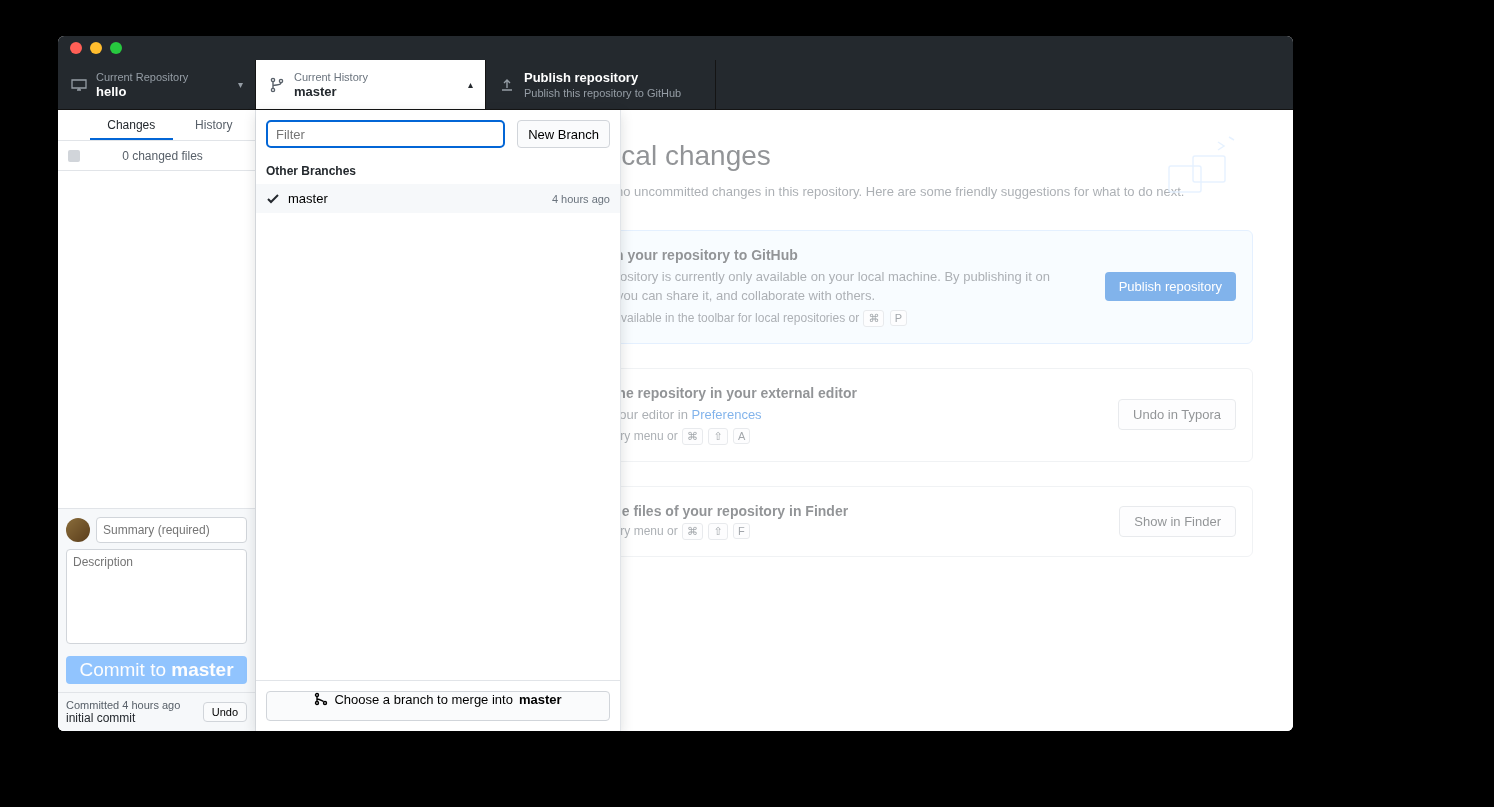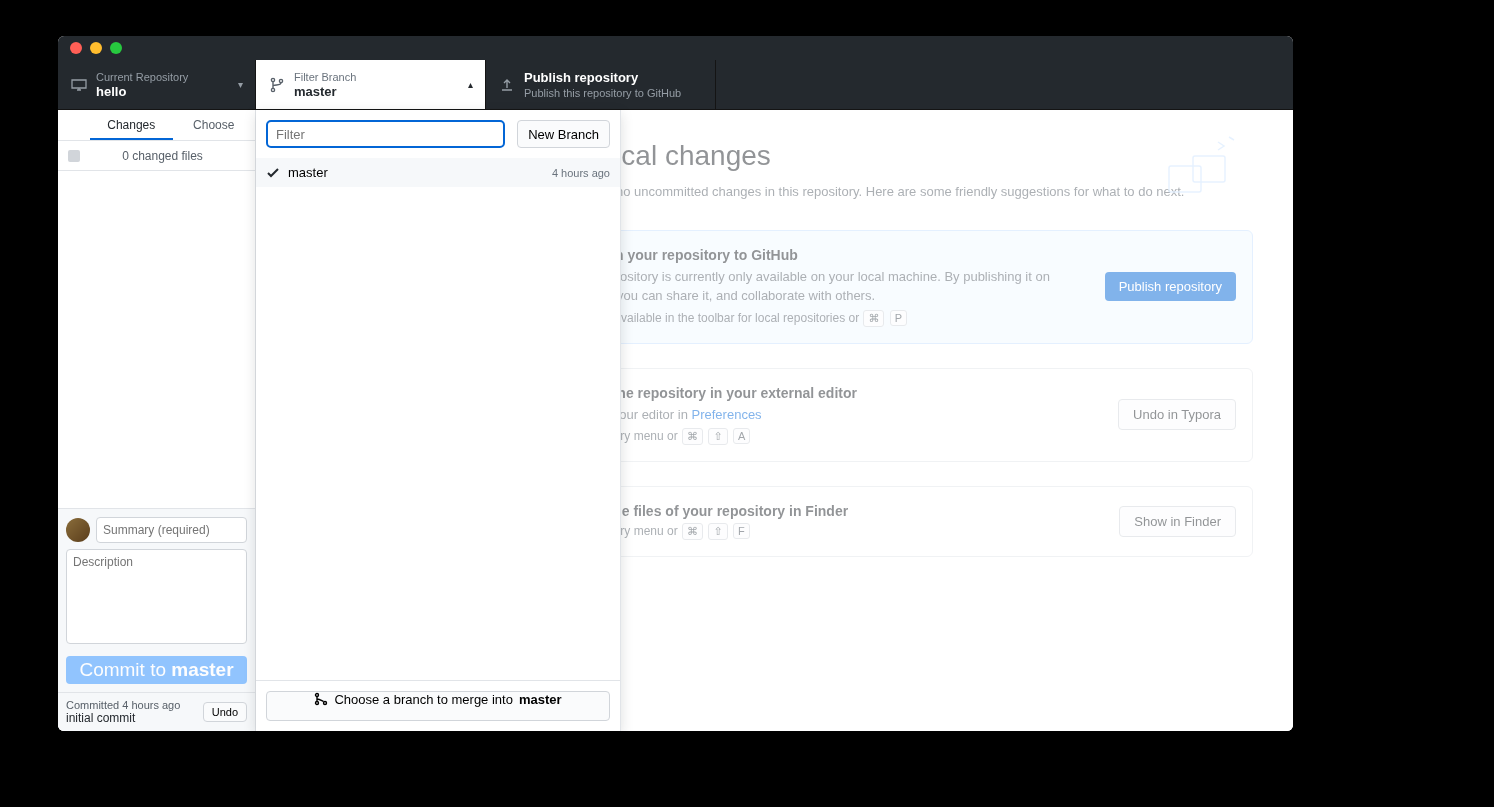--- a/index.html
+++ b/index.html
@@ -109,21 +109,21 @@
     <div class="tool-seg branch">
       <span class="tool-ico">
         <svg width="16" height="16" viewBox="0 0 16 16" fill="none" stroke="currentColor" stroke-width="1.4">
             <circle cx="4" cy="3" r="1.6"></circle>
             <circle cx="4" cy="13" r="1.6"></circle>
             <circle cx="12" cy="4" r="1.6"></circle>
             <path d="M4 4.6v6.8M12 5.6c0 3-4 2-8 3"></path>
           </svg>
       </span>
       <div class="tool-txt">
-        <div class="top">Filter Branch</div>
+        <div class="top">Current History</div>
         <div class="bot">master</div>
       </div>
       <span class="caret">▴</span>
     </div>
     <div class="tool-seg publish">
       <span class="tool-ico">
         <svg width="16" height="16" viewBox="0 0 16 16" fill="none" stroke="currentColor" stroke-width="1.4">
             <path d="M8 11V3M5 6l3-3 3 3M3 13h10"></path>
           </svg>
       </span>
@@ -131,21 +131,21 @@
         <div class="bot">Publish repository</div>
         <div class="top">Publish this repository to GitHub</div>
       </div>
     </div>
   </div>
 
   <div class="body">
     <div class="sidebar">
       <div class="tabs">
         <div class="tab active">Changes</div>
-        <div class="tab">Choose</div>
+        <div class="tab">History</div>
       </div>
       <div class="changed-bar">
         <div class="cb"></div>
         <div class="txt">0 changed files</div>
       </div>
       <div class="sidebar-spacer"></div>
       <div class="commit-box">
         <div class="commit-row">
           <div class="avatar"></div>
           <input class="summary-in" placeholder="Summary (required)" style="">
@@ -218,20 +218,21 @@
       </div>
     </div>
 
     <div class="overlay"></div>
 
     <div class="popover">
       <div class="pop-top">
         <input class="filter-in" placeholder="Filter" style="">
         <button class="newbranch-btn">New Branch</button>
       </div>
+      <div class="pop-hdr">Other Branches</div>
       <div class="branch-item">
         <span class="chk">
           <svg width="14" height="14" viewBox="0 0 14 14" fill="none" stroke="currentColor" stroke-width="2">
               <path d="M2 7l3 3 7-7"></path>
             </svg>
         </span>
         <span class="name">master</span>
         <span class="time">4 hours ago</span>
       </div>
       <div class="pop-fill"></div>

